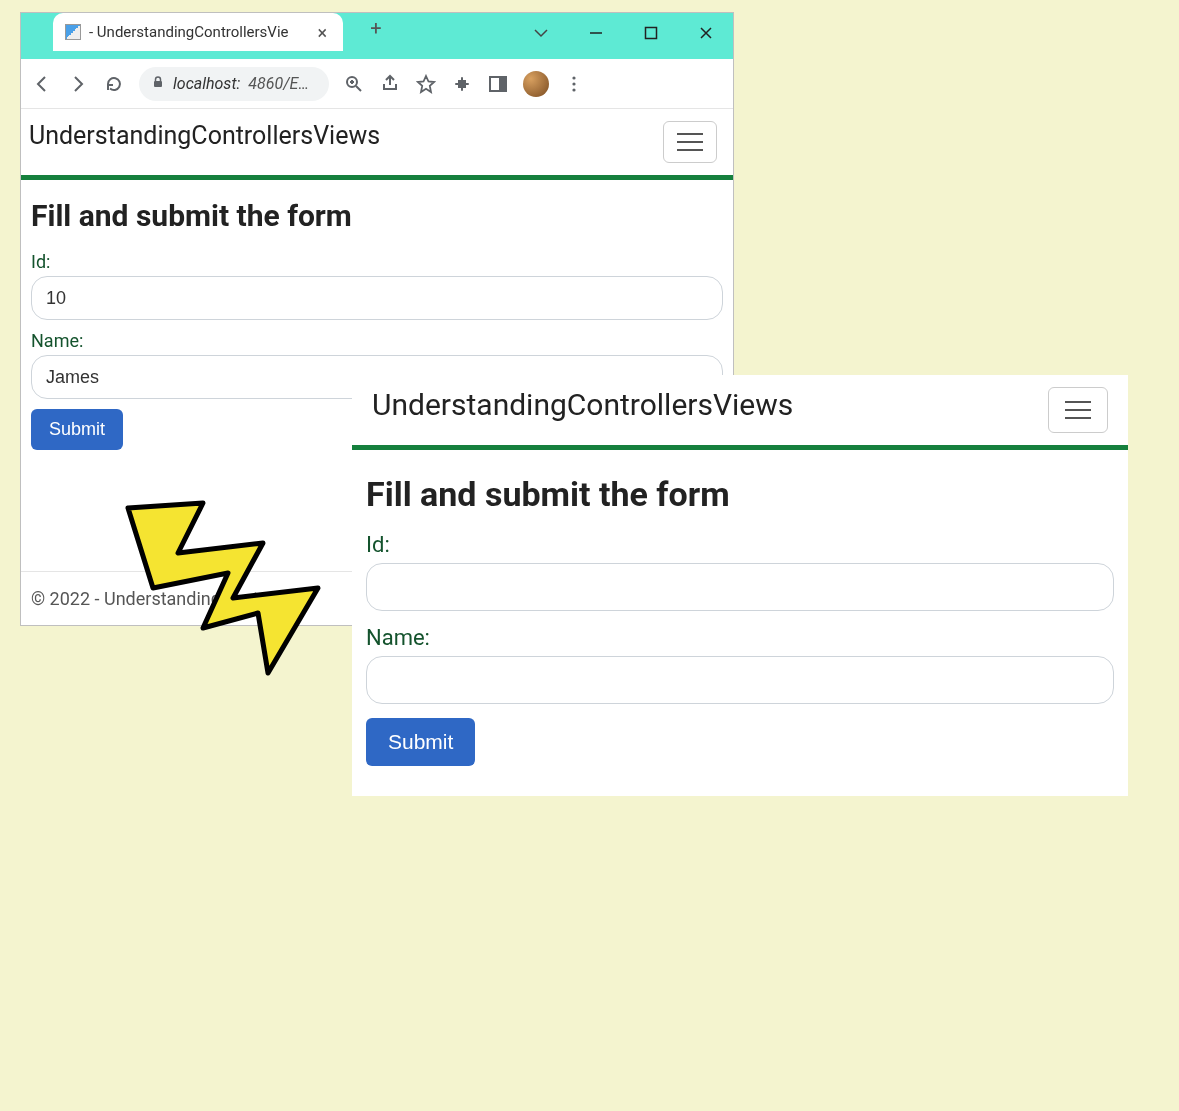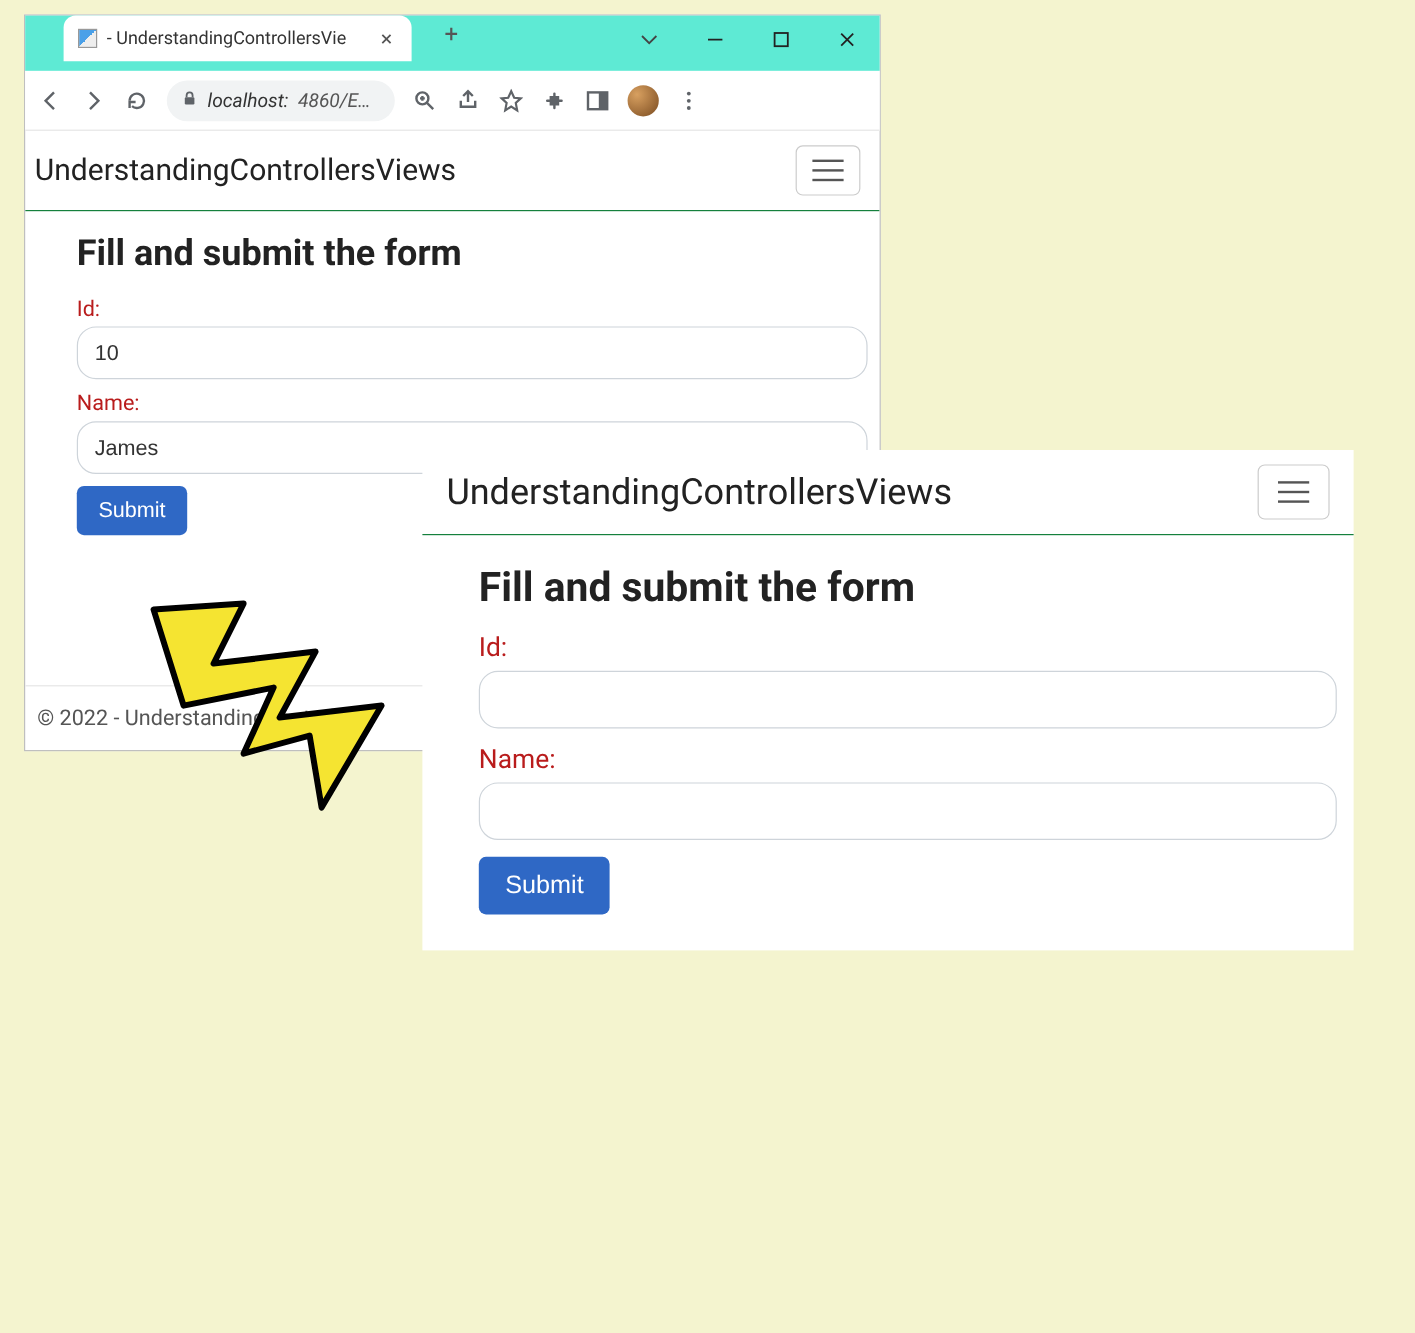--- a/index.html
+++ b/index.html
@@ -121,24 +121,24 @@
     }
 
     .page {
       flex: 1;
       overflow: hidden;
       display: flex;
       flex-direction: column;
     }
     .navbar {
       display: flex;
-      align-items: center;
+      align-items: flex-start;
       justify-content: space-between;
       padding: 12px 16px 12px 8px;
-      border-bottom: 1px solid #15803d;
+      border-bottom: 5px solid #15803d;
     }
     .brand {
       font-size: 25px;
       color: #222;
     }
     .burger {
       width: 54px; height: 42px;
       border: 1px solid #ccc;
       border-radius: 6px;
       display: flex; align-items: center; justify-content: center;
@@ -148,29 +148,28 @@
       display: block;
       width: 26px; height: 2px;
       background: #555;
       position: relative;
     }
     .burger-lines::before { position:absolute; top:-8px; }
     .burger-lines::after  { position:absolute; top: 8px; }
 
     .content {
       padding: 18px 10px 10px 10px;
-      margin-left: 33px;
     }
     h2.form-title {
       font-size: 30px;
       font-weight: 700;
       color: #222;
       margin-bottom: 18px;
     }
-    .label { font-size: 18px; color:#b91c1c; margin-bottom:4px; }
+    .label { font-size: 18px; color:#14532d; margin-bottom:4px; }
     .text-input {
       width: 100%;
       height: 44px;
       border: 1px solid #ced4da;
       border-radius: 16px;
       padding: 0 14px;
       font-size: 18px;
       color: #333;
       margin-bottom: 10px;
       background:#fff;

